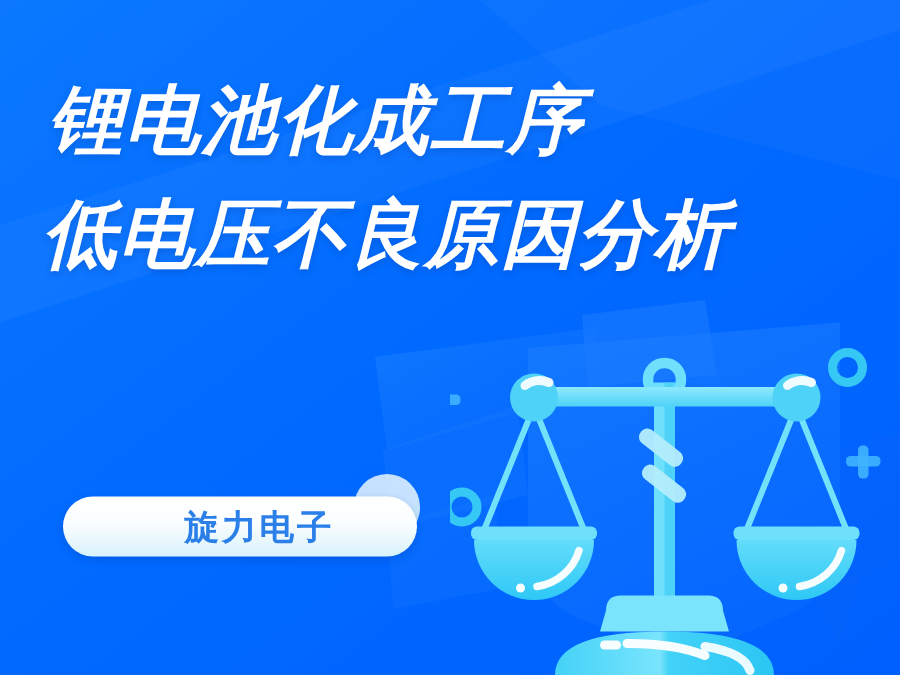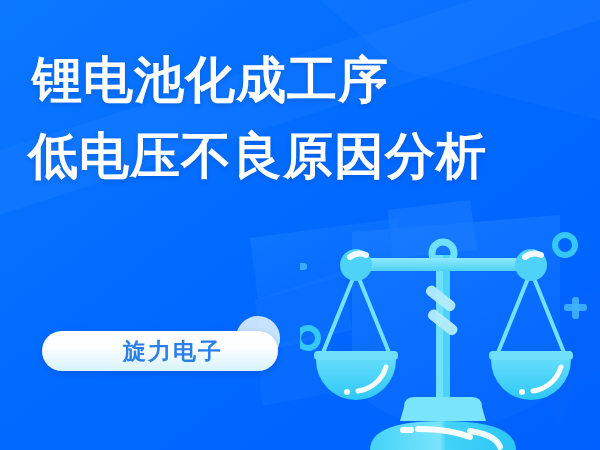--- a/index.html
+++ b/index.html
@@ -36,22 +36,22 @@
   }
   .title-line {
     color: #ffffff;
     font-weight: bold;
     font-size: 50px;
     line-height: 76px;
     letter-spacing: 1px;
     white-space: nowrap;
     text-shadow: 0 2px 5px rgba(0, 40, 120, 0.22);
   }
-  .title-line.l1 { padding-left: 4px; }
-  .title-line.l2 { padding-left: 0px; }
+  .title-line.l1 { padding-left: 4px; font-style: italic; }
+  .title-line.l2 { padding-left: 0px; font-style: italic; }
   .title-line.l3 { padding-left: 4px; }
 
   
   .brand-pill {
     position: absolute;
     left: 42px;
     top: 331px;
     width: 236px;
     height: 40px;
     border-radius: 21px;

